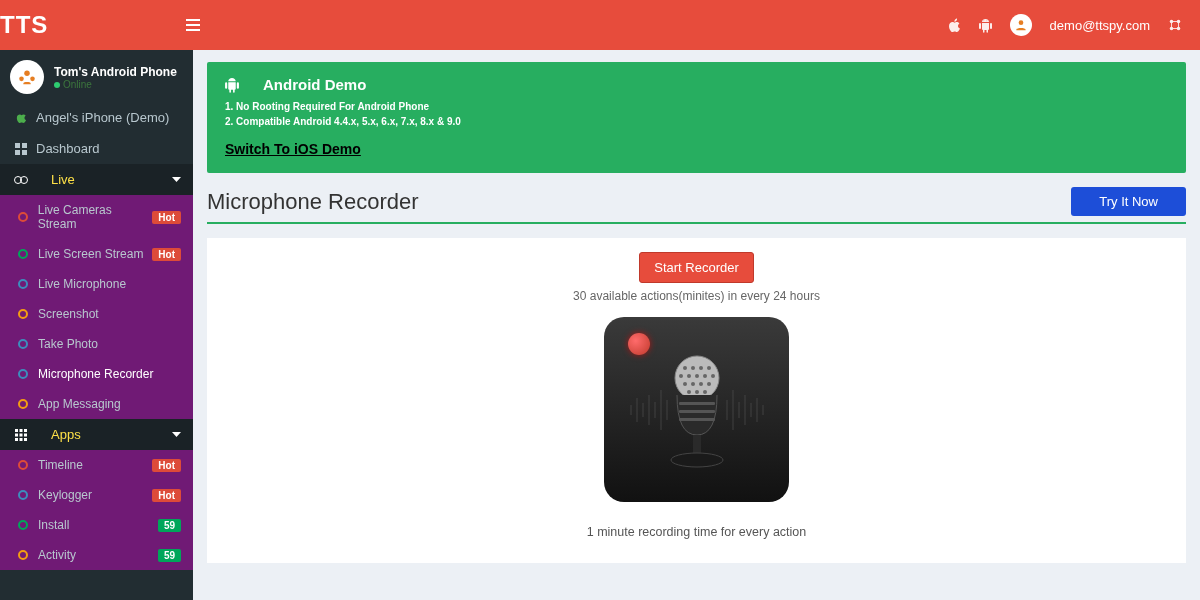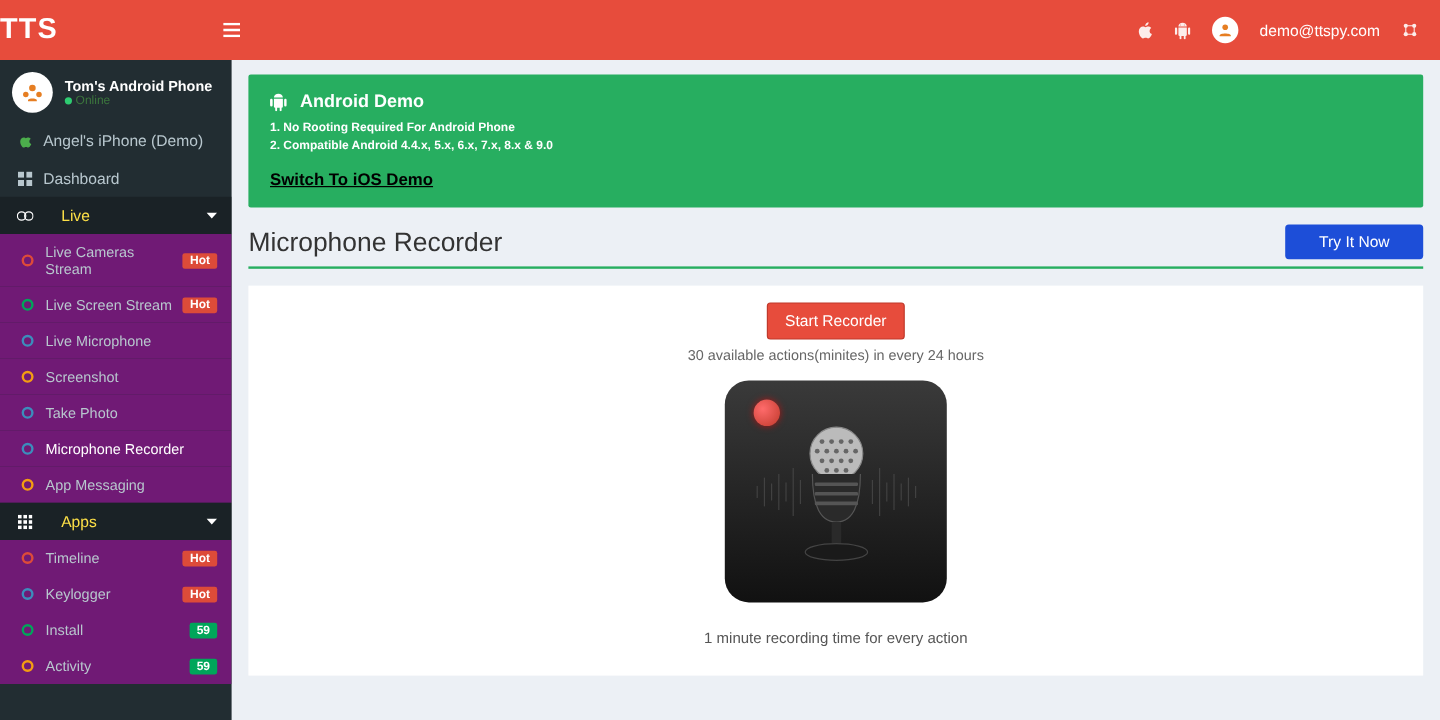--- a/index.html
+++ b/index.html
@@ -37,21 +37,21 @@
 .ring.yellow { border-color: #f39c12; }
 .ring.ltblue { border-color: #3c8dbc; }
 .badge { margin-left: auto; font-size: 10px; padding: 1px 6px; border-radius: 2px; color: #fff; font-weight: 700; }
 .badge.hot { background: #dd4b39; }
 .badge.green { background: #00a65a; }
 .chev { margin-left: auto; }
 
 .content { flex: 1; padding: 12px 14px; overflow-y: auto; }
 
 .banner { background: #27ae60; color: #fff; padding: 14px 18px 16px; border-radius: 2px; margin-bottom: 14px; }
-.banner-title { font-weight: 700; font-size: 15px; display: flex; align-items: center; gap: 11px; margin-bottom: 6px; }
+.banner-title { font-weight: 700; font-size: 15px; display: flex; align-items: center; gap: 24px; margin-bottom: 6px; }
 .banner-list { font-size: 10px; line-height: 1.5; font-weight: 600; }
 .banner-link { display: inline-block; margin-top: 12px; color: #000000; font-weight: 700; text-decoration: underline; font-size: 14px; }
 
 .page-header { display: flex; align-items: center; margin-bottom: 6px; }
 .page-title { font-size: 22px; color: #333; font-weight: 400; }
 .try-btn { margin-left: auto; background: #1d4ed8; color: #fff; border: none; padding: 7px 28px; font-size: 13px; border-radius: 3px; cursor: pointer; font-weight: 400; }
 
 .hr-green { height: 2px; background: #27ae60; margin-bottom: 14px; }
 
 .card { background: #fff; padding: 14px 10px 24px; text-align: center; }

